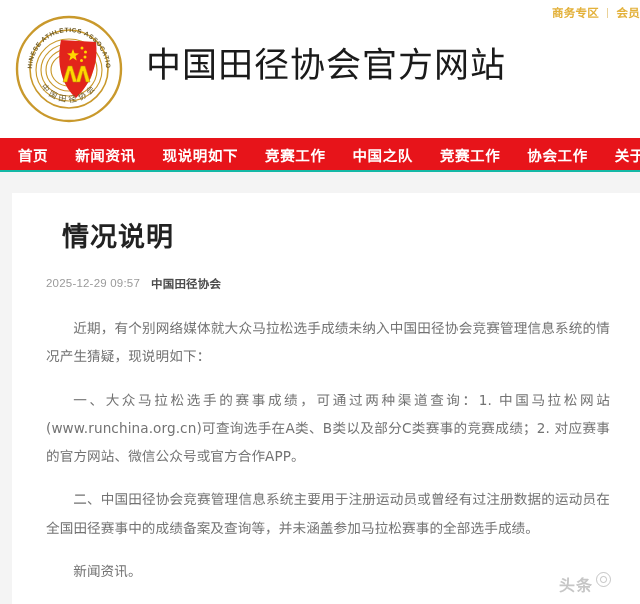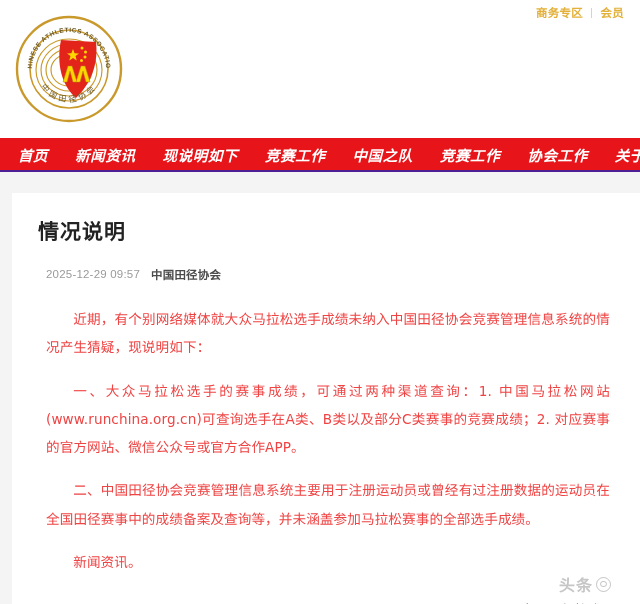--- a/index.html
+++ b/index.html
@@ -24,21 +24,21 @@
 
   
   .site-header {
     position: relative;
     height: 138px;
     background: #ffffff;
   }
   .util-bar {
     position: absolute;
     top: 4px;
-    right: 16px;
+    right: 0;
     display: flex;
     align-items: center;
     gap: 7px;
     font-size: 11.5px;
     font-weight: bold;
     color: #e3b13a;
     letter-spacing: 0.3px;
     white-space: nowrap;
     text-align: center;
   }
@@ -81,22 +81,21 @@
 
   
   .nav {
     height: 34px;
     background: #e7141a;
     display: flex;
     align-items: center;
     padding-left: 18px;
     overflow: hidden;
     box-sizing: border-box;
-    border-bottom: 2px solid #4c1d95;
-    font-style: italic;
+    border-bottom: 2px solid #14b8a6;
   }
   .nav-item {
     color: #ffffff;
     font-size: 14.5px;
     font-weight: bold;
     letter-spacing: 0.6px;
     margin-right: 27px;
     white-space: nowrap;
     text-decoration: none;
     font-family: "DejaVu Sans", "Liberation Sans", sans-serif;
@@ -107,25 +106,25 @@
     position: absolute;
     left: 12px;
     top: 193px;
     right: 0;
     bottom: 0;
     background: #ffffff;
     padding: 22px 22px 0 22px;
     box-sizing: border-box;
   }
   .article-title {
-    font-size: 21px;
+    font-size: 27px;
     font-weight: bold;
     color: #222222;
     letter-spacing: 1px;
-    margin: 0 0 0 4px;
+    margin: 0 0 0 28px;
     font-family: "DejaVu Sans", "Liberation Sans", sans-serif;
   }
   .meta {
     margin: 21px 0 0 12px;
     display: flex;
     align-items: center;
     gap: 11px;
     font-size: 11.5px;
     color: #9a9a9a;
     letter-spacing: 0.2px;
@@ -137,21 +136,21 @@
   }
 
   .article-body {
     margin-top: 23px;
     padding: 0 8px 0 12px;
   }
   .para {
     margin: 0 0 15px 0;
     font-size: 13.6px;
     line-height: 2.08;
-    color: #ef4444;
+    color: #737373;
     text-align: justify;
     text-indent: 2em;
     font-family: "DejaVu Sans", "Liberation Sans", sans-serif;
     letter-spacing: 0.1px;
   }
   .para.short { margin-bottom: 6px; }
   .signature {
     margin: 21px 8px 0 0;
     text-align: right;
     font-size: 13.6px;
@@ -164,21 +163,21 @@
   .watermark {
     position: absolute;
     right: 28px;
     bottom: 8px;
     font-size: 16px;
     font-weight: bold;
     letter-spacing: 1px;
     color: rgba(120,120,120,0.42);
     font-family: "DejaVu Sans", "Liberation Sans", sans-serif;
     display: flex;
-    align-items: center;
+    align-items: flex-start;
     gap: 2px;
     user-select: none;
     white-space: nowrap;
   }
   .wm-at {
     display: inline-block;
     width: 13px; height: 13px;
     border: 1.4px solid rgba(120,120,120,0.42);
     border-radius: 50%;
     position: relative;
@@ -237,20 +236,21 @@
           <text font-size="6.4" font-family="Liberation Sans, sans-serif" font-weight="bold" fill="#6b5a2a" letter-spacing="0.6">
             <textPath href="#arcTop" startOffset="50%" text-anchor="middle">CHINESE ATHLETICS ASSOCATION</textPath>
           </text>
           <text font-size="8" font-family="DejaVu Sans, sans-serif" fill="#6b5a2a" letter-spacing="3">
             <textPath href="#arcBot" startOffset="50%" text-anchor="middle">中国田径协会</textPath>
           </text>
         </svg>
       </div>
 
       <div class="brand-text">
+        <div class="brand-cn">中国田径协会官方网站</div>
       </div>
 
     </div>
   </div>
 
   <div class="nav">
     <a class="nav-item" href="#">首页</a>
     <a class="nav-item" href="#">新闻资讯</a>
     <a class="nav-item" href="#">现说明如下</a>
     <a class="nav-item" href="#">竞赛工作</a>

